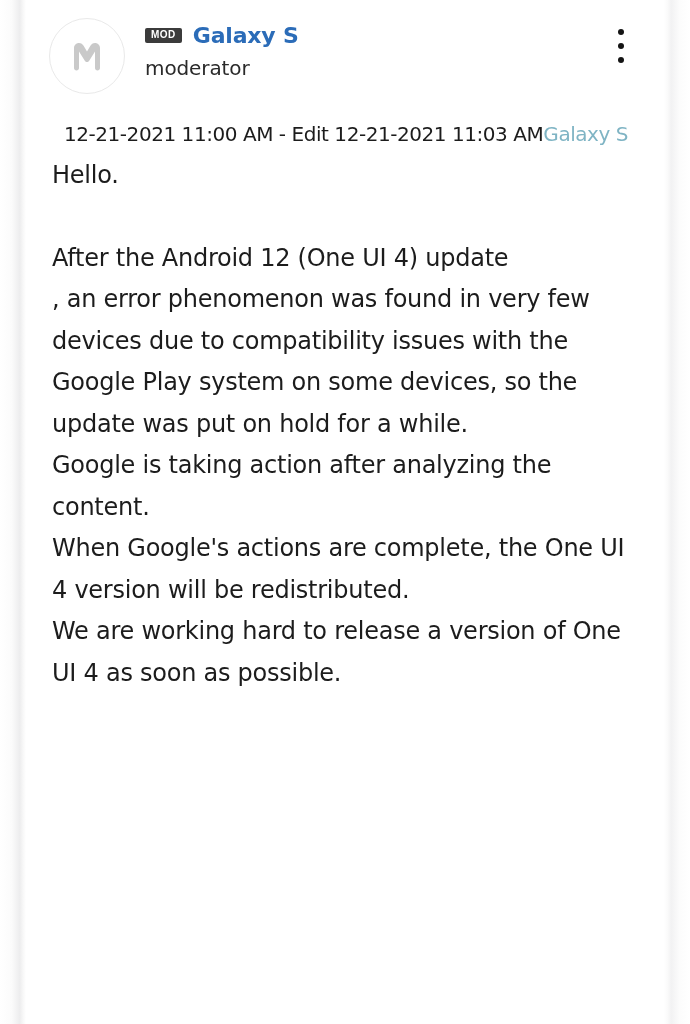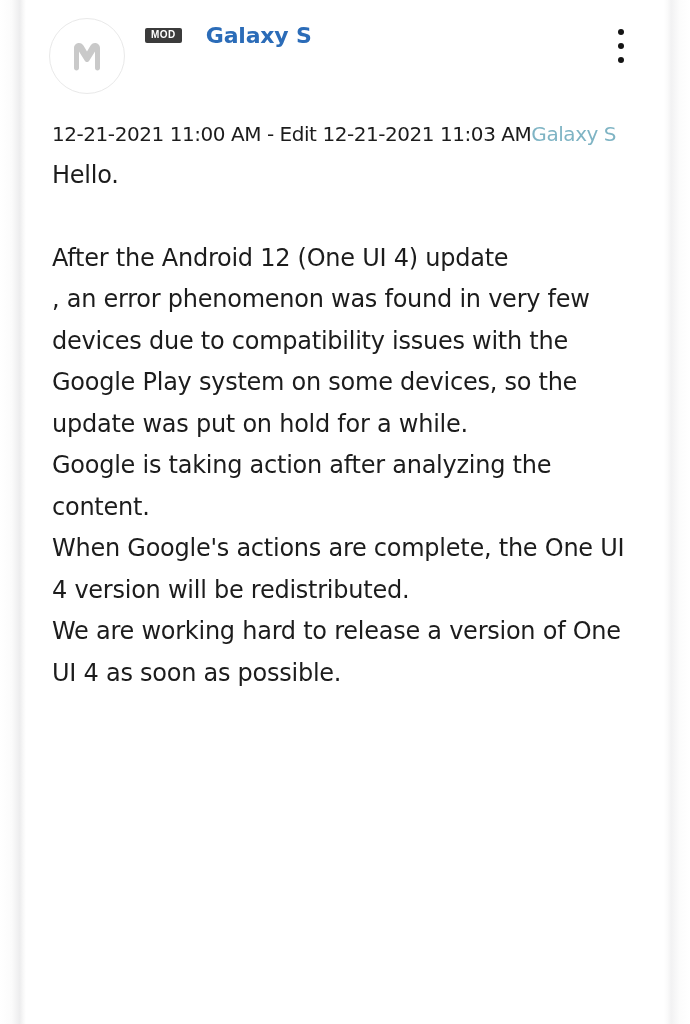--- a/index.html
+++ b/index.html
@@ -75,21 +75,21 @@
 
   .header-text {
     flex: 1 1 auto;
     margin-left: 20px;
     padding-top: 9px;
     min-width: 0;
   }
   .name-row {
     display: flex;
     align-items: center;
-    gap: 24px;
+    gap: 11px;
     line-height: 1;
     text-align: center;
   }
   .mod-badge {
     display: inline-block;
     background: #3b3b3b;
     color: #ffffff;
     font-size: 10px;
     font-weight: 700;
     letter-spacing: 0.5px;
@@ -138,20 +138,21 @@
 
   
   .post-meta {
     margin: 22px 0 0 0;
     padding: 0 24px 0 26px;
     font-size: 20px;
     line-height: 1.25;
     color: #1c1c1c;
     letter-spacing: -0.45px;
     white-space: nowrap;
+    text-align: center;
   }
   .post-meta .meta-link {
     color: #7fb4c4;
   }
 
   
   .post-body {
     margin-top: 8px;
     padding: 0 22px 0 26px;
     font-size: 24px;
@@ -184,20 +185,21 @@
             <path d="M8 33 L8 13 C8 10.2 10.2 8 13 8 C15.2 8 16.6 9.2 17.6 10.8 L21 16.4 L24.4 10.8 C25.4 9.2 26.8 8 29 8 C31.8 8 34 10.2 34 13 L34 33 C34 34.4 32.9 35.4 31.5 35.4 C30.1 35.4 29 34.4 29 33 L29 16.6 L23.2 25.8 C22.7 26.6 21.9 27.1 21 27.1 C20.1 27.1 19.3 26.6 18.8 25.8 L13 16.6 L13 33 C13 34.4 11.9 35.4 10.5 35.4 C9.1 35.4 8 34.4 8 33 Z" fill="#c9c9c9"></path>
           </svg>
         </span>
       </div>
 
       <div class="header-text">
         <div class="name-row">
           <span class="mod-badge">MOD</span>
           <span class="board-name">Galaxy S</span>
         </div>
+        <div class="role-line">moderator</div>
       </div>
 
       <div class="kebab-menu">
         <i></i>
         <i></i>
         <i></i>
       </div>
     </div>
 
     <div class="post-meta">

